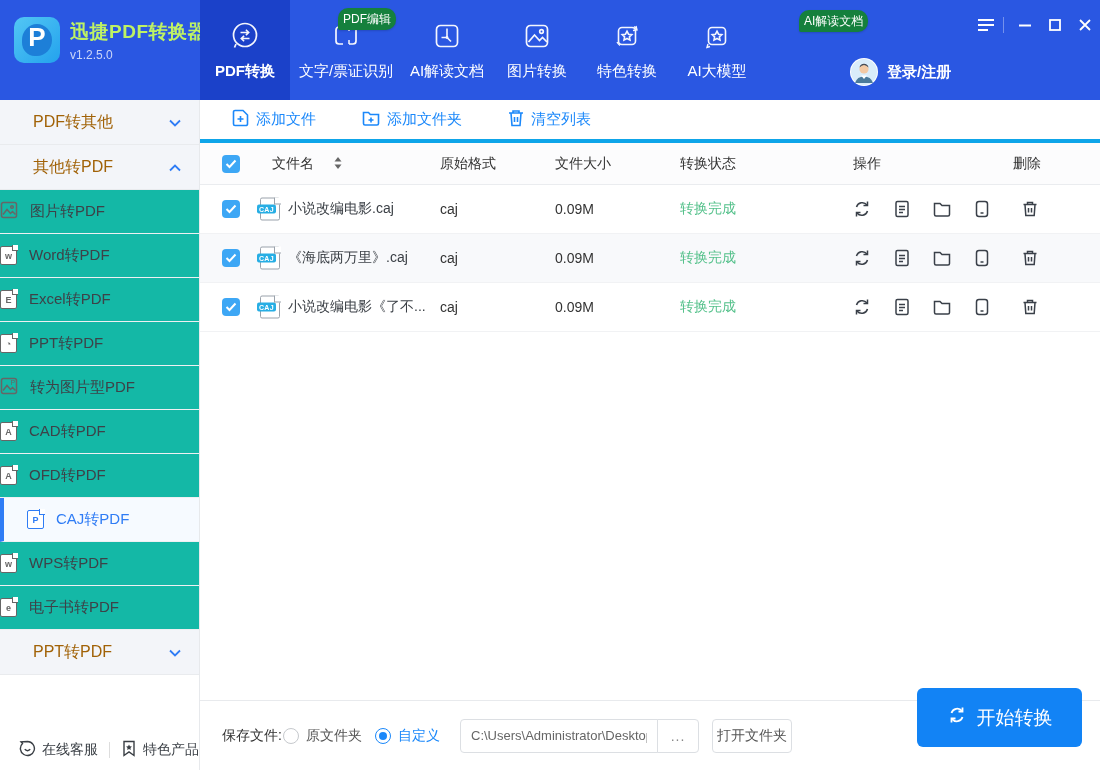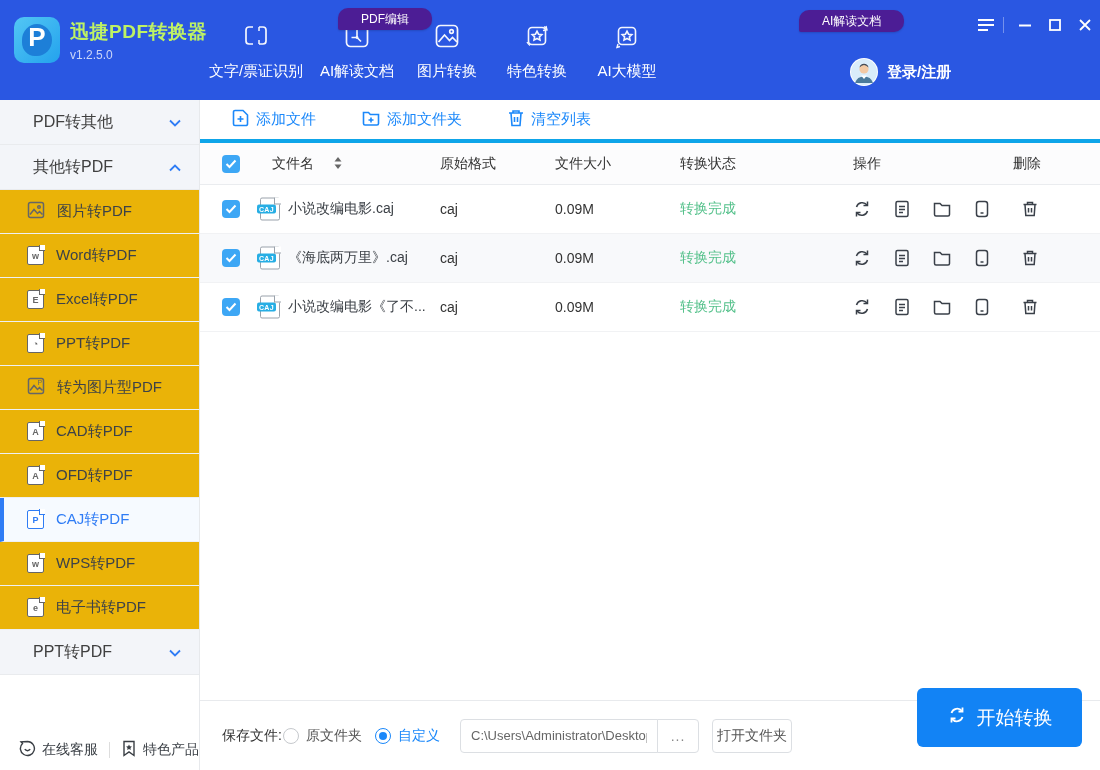--- a/index.html
+++ b/index.html
@@ -18,38 +18,38 @@
   .logo-icon .p-letter { position:absolute; left:0; top:5px; width:46px; text-align:center;
     color:#fff; font-weight:bold; font-size:26px; }
   .app-title { color:#bef264; font-size:19px; font-weight:bold; letter-spacing:0.5px; }
   .app-version { color:rgba(255,255,255,0.75); font-size:12px; margin-top:3px; }
   .nav { position:absolute; left:200px; top:0; height:100px; display:flex; }
   .tab { height:100px; display:flex; flex-direction:column; align-items:center; justify-content:center;
     gap:9px; color:#fff; font-size:15px; cursor:pointer; width:90px; }
   .tab.w112 { width:112px; }
   .tab.active { background:#1B41C9; font-weight:bold; }
   .tab svg { display:block; opacity:0.95; }
-  .nav-badge { position:absolute; background:#4c1d95; color:#fff; font-size:12px; line-height:1;
-    padding:5px 23px; border-radius:10px 10px 10px 2px; white-space:nowrap; box-shadow:0 1px 2px rgba(0,0,0,0.15); }
+  .nav-badge { position:absolute; background:#15803d; color:#fff; font-size:12px; line-height:1;
+    padding:5px 5px; border-radius:10px 10px 10px 2px; white-space:nowrap; box-shadow:0 1px 2px rgba(0,0,0,0.15); }
   .badge-pdf-edit { left:338px; top:8px; }
   .badge-ai { left:799px; top:10px; }
   .user-area { position:absolute; left:850px; top:58px; display:flex; align-items:center; gap:9px; }
   .avatar { width:28px; height:28px; border-radius:50%; background:#fff; overflow:hidden; }
   .login-label { color:#fff; font-size:15px; font-weight:bold; }
   .win-controls { position:absolute; right:0; top:14px; display:flex; align-items:center; }
   .win-btn { width:30px; height:22px; display:flex; align-items:center; justify-content:center; cursor:pointer; }
   .win-divider { width:1px; height:16px; background:rgba(255,255,255,0.35); margin:0 6px 0 2px; }
   
   .sidebar { position:absolute; left:0; top:100px; width:200px; height:670px; background:#fff;
     border-right:1px solid #E7E9EC; }
   .side-group { height:45px; display:flex; align-items:center; padding:0 18px 0 33px;
-    background:#F3F5F9; border-bottom:1px solid #E9EBEE; font-size:16px; color:#404040; cursor:pointer; }
+    background:#F3F5F9; border-bottom:1px solid #E9EBEE; font-size:16px; color:#a16207; cursor:pointer; }
   .side-group .chev { margin-left:auto; }
-  .side-item { height:44px; display:flex; align-items:center; padding-left:27px; gap:12px;
-    border-bottom:1px solid #EEF0F2; font-size:15px; color:#3D4248; cursor:pointer; background:#eab308; }
+  .side-item { height:44px; display:flex; align-items:center; gap:12px;
+    border-bottom:1px solid #EEF0F2; font-size:15px; color:#3D4248; cursor:pointer; background:#14b8a6; }
   .side-item.active { color:#2F7CF5; border-left:4px solid #2F7CF5; padding-left:23px; background:#F6FAFF; }
   .doc-ic { width:17px; height:19px; border:1.6px solid #666; border-radius:2px;
     display:flex; align-items:center; justify-content:center; font-size:9px; color:#666; font-weight:bold;
     position:relative; background:#fff; flex:0 0 auto; }
   .doc-ic::after { content:""; position:absolute; right:-1.6px; top:-1.6px; width:5px; height:5px;
     background:#fff; border-left:1.6px solid #666; border-bottom:1.6px solid #666; }
   .side-item.active .doc-ic { border-color:#2F7CF5; color:#2F7CF5; }
   .side-item.active .doc-ic::after { border-color:#2F7CF5; }
   .sidebar-footer { position:absolute; left:0; bottom:10px; width:200px; display:flex; align-items:center; }
   .sf-link { display:flex; align-items:center; gap:6px; font-size:14px; color:#3A3F45; cursor:pointer; }
@@ -109,20 +109,31 @@
       <div class="p-circle"></div>
         <div class="p-letter">P</div>
     </div>
     <div>
       <div class="app-title">迅捷PDF转换器</div>
       <div class="app-version">v1.2.5.0</div>
     </div>
   </div>
 
   <div class="nav">
+    <div class="tab active">
+      <span>
+        <svg width="34" height="34" viewBox="0 0 34 34" fill="none" stroke="#fff" stroke-width="1.7">
+          <circle cx="17" cy="16" r="11.5"></circle>
+            <path d="M8 25 l-1.5 3.5"></path>
+          <path d="M12.5 13.5 h8 m-2.6 -2.8 l2.8 2.8 l-2.8 2.6" stroke-width="1.6"></path>
+          <path d="M21.5 19.5 h-8 m2.6 -2.6 l-2.8 2.6 l2.8 2.8" stroke-width="1.6"></path>
+        </svg>
+      </span>
+      <span>PDF转换</span>
+    </div>
     <div class="tab w112">
       <span>
         <svg width="34" height="34" viewBox="0 0 34 34" fill="none" stroke="#fff" stroke-width="1.7">
           <path d="M14 8 h-4 a3 3 0 0 0 -3 3 v11 a3 3 0 0 0 3 3 h4"></path>
           <path d="M20 8 h4 a3 3 0 0 1 3 3 v11 a3 3 0 0 1 -3 3 h-4"></path>
           <path d="M20 8 v4 M20 21 v4" stroke-width="1.5"></path>
         </svg>
       </span>
       <span>文字/票证识别</span>
     </div>

